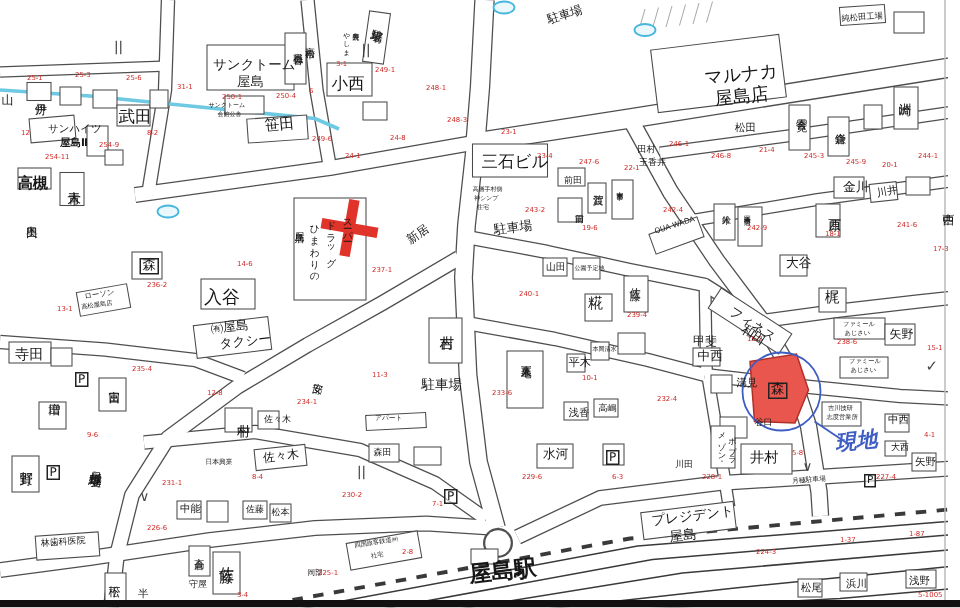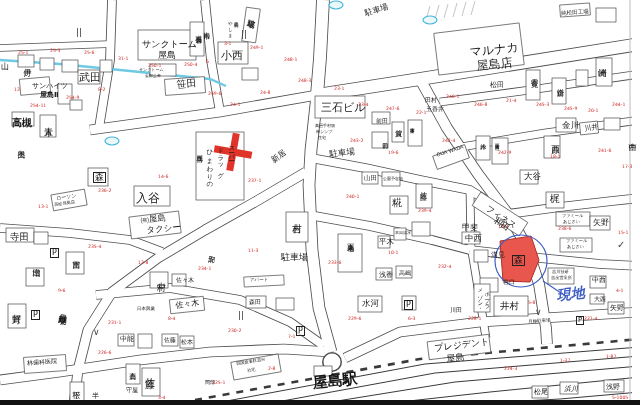--- a/index.html
+++ b/index.html
@@ -303,21 +303,21 @@
       <div class="lbl" style="left: 500px; top: 301px; font-size: 9.5px;">井村</div>
       <div class="lbl v" style="left: 477px; top: 284px; font-size: 5.5px;">メゾン・</div>
       <div class="lbl v" style="left: 484px; top: 287px; font-size: 5.5px;">ポプラ</div>
       <div class="lbl" style="left: 503px; top: 279px; font-size: 6px;">谷口</div>
       <div class="lbl" style="left: 528px; top: 320px; font-size: 4.5px; transform: rotate(-4deg);">月極駐車場</div>
       <div class="lbl" style="left: 592px; top: 277px; font-size: 7px;">中西</div>
       <div class="lbl" style="left: 594px; top: 296px; font-size: 6px;">大西</div>
       <div class="lbl" style="left: 610px; top: 305px; font-size: 7px;">矢野</div>
       <div class="lbl" style="left: 552px; top: 270px; font-size: 4.2px;">吉川技研</div>
       <div class="lbl" style="left: 551px; top: 276px; font-size: 4.2px;">志度営業所</div>
-      <div class="lbl" style="left: 564px; top: 386px; font-size: 7px; font-style: italic;">浜川</div>
+      <div class="lbl" style="left: 564px; top: 386px; font-size: 7px;">浜川</div>
       <div class="lbl" style="left: 606px; top: 384px; font-size: 7px;">浅野</div>
       <div class="lbl" style="left: 534px; top: 389px; font-size: 7px;">松尾</div>
       <div class="lbl" style="left: 93px; top: 328px; font-size: 9px; color: rgb(68, 68, 68);">∨</div>
       <div class="lbl" style="left: 535px; top: 308px; font-size: 9px; color: rgb(68, 68, 68);">∨</div>
       <div class="lbl" style="left: 617px; top: 240px; font-size: 10px; color: rgb(68, 68, 68);">✓</div>
       <div class="lbl" style="left: 76px; top: 28px; font-size: 9px; color: rgb(51, 51, 51);">||</div>
       <div class="lbl" style="left: 241px; top: 30px; font-size: 9px; color: rgb(51, 51, 51);">||</div>
       <div class="lbl" style="left: 238px; top: 311px; font-size: 9px; color: rgb(51, 51, 51);">||</div>
       <div class="rn" style="left: 18px; top: 51px;">25-1</div>
       <div class="rn" style="left: 50px; top: 49px;">25-3</div>

